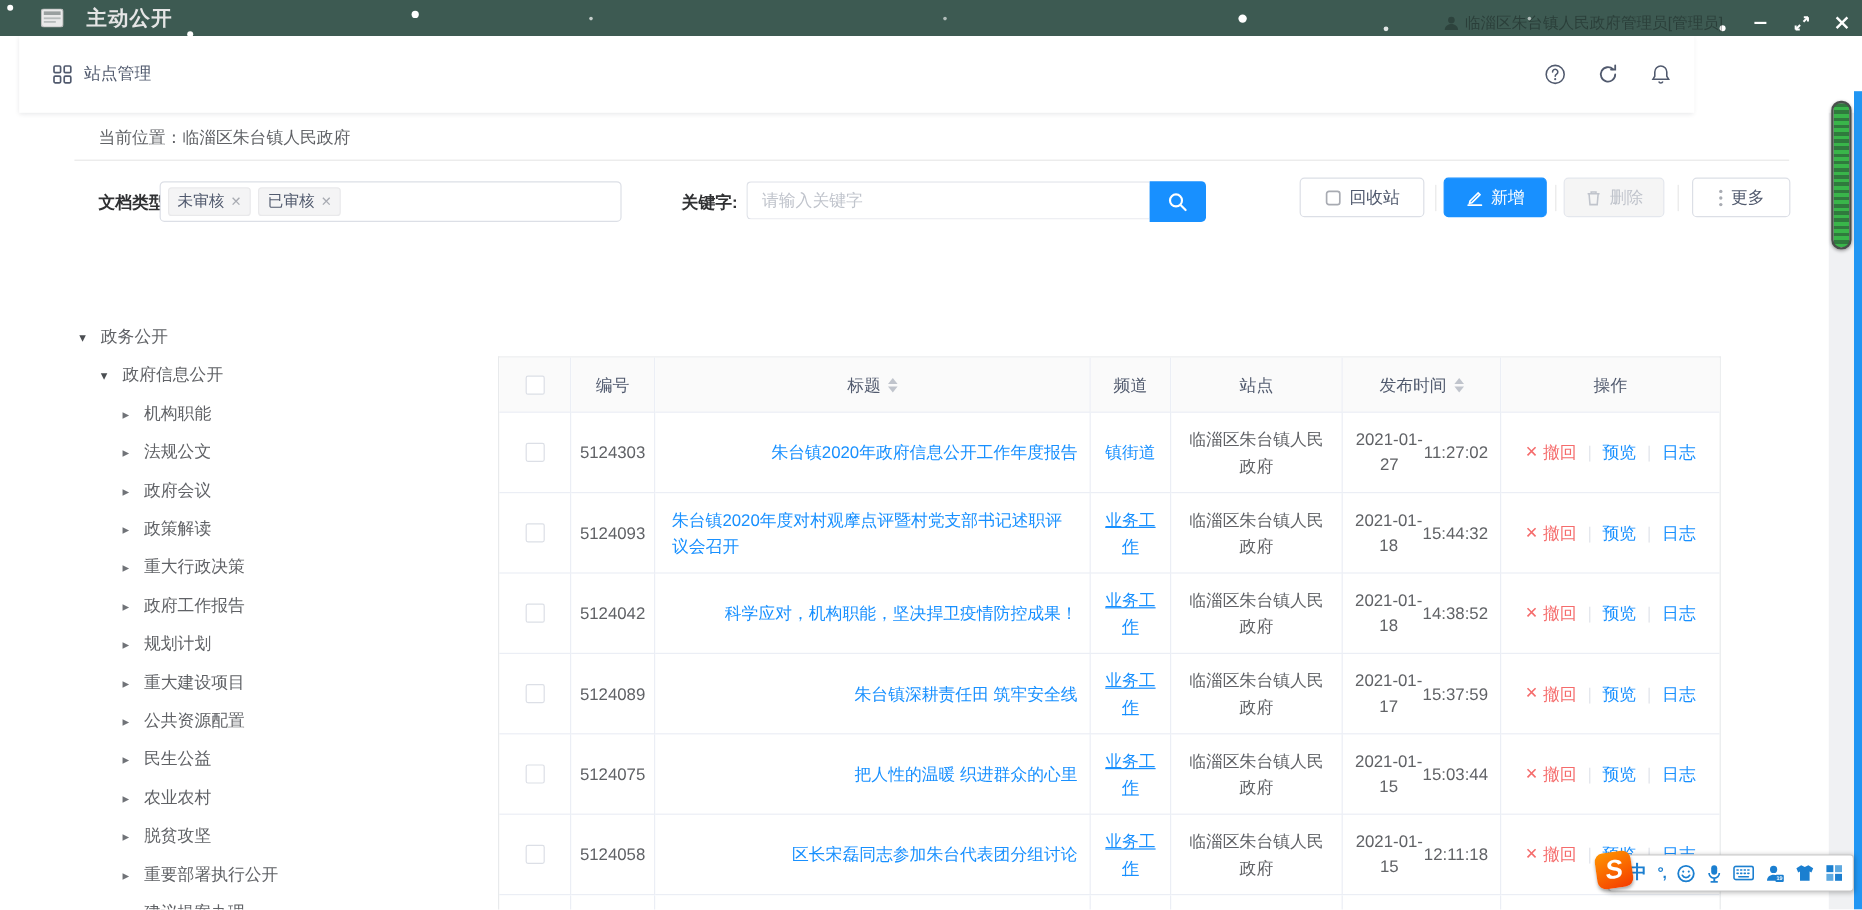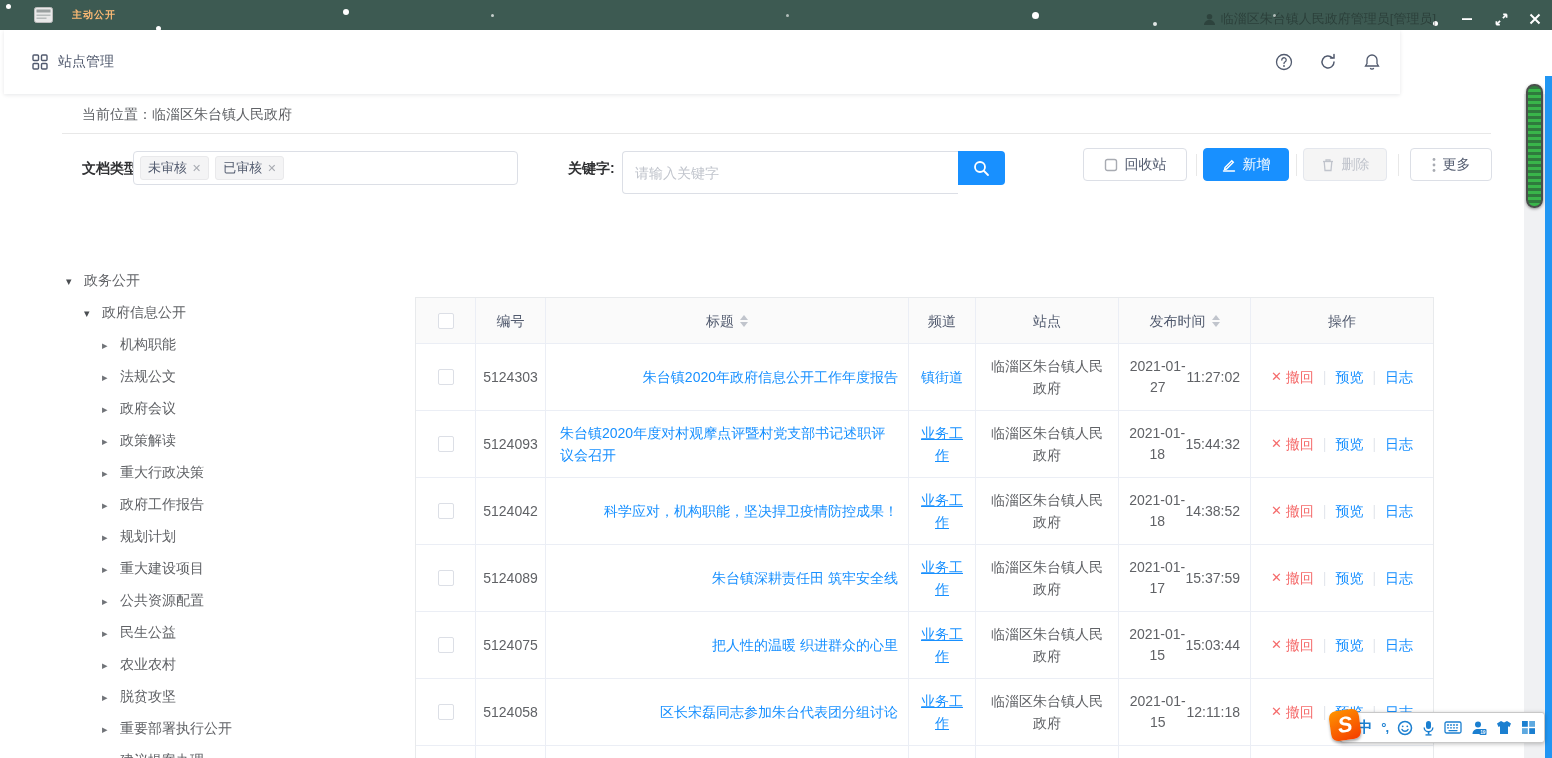--- a/index.html
+++ b/index.html
@@ -7,29 +7,29 @@
   body {
     font-family:"Liberation Sans","DejaVu Sans",sans-serif;
     background:#fff; color:#606266; position:relative;
   }
   
   .titlebar {
     position:absolute; left:0; top:0; width:1552px; height:30px;
     background:#3d5a52; display:flex; align-items:center; z-index:50;
   }
   .titlebar .win-icon { margin-left:34px; width:30px; height:22px; display:flex; align-items:center; }
-  .titlebar .app-title { color:#fdba74; font-size:10px; font-weight:bold; margin-left:8px; letter-spacing:1px; }
+  .titlebar .app-title { color:#e5e5e5; font-size:17px; font-weight:bold; margin-left:8px; letter-spacing:1px; }
   .title-right { position:absolute; right:0; top:4px; height:30px; display:flex; align-items:center; }
   .faint-user { display:flex; align-items:center; color:rgba(0,0,0,0.30); font-size:13px; margin-right:14px; white-space:nowrap; }
   .faint-user svg { margin-right:5px; opacity:.85; }
   .win-btn { width:34px; height:30px; display:flex; align-items:center; justify-content:center; color:#fff; cursor:pointer; }
   .snow-dot { position:absolute; background:#fff; border-radius:50%; }
   
   .app-header {
-    position:absolute; left:4px; top:30px; width:1396px; height:64px; background:#fff;
+    position:absolute; left:16px; top:30px; width:1396px; height:64px; background:#fff;
     box-shadow:0 1px 4px rgba(0,21,41,.10); display:flex; align-items:center; z-index:40;
   }
   .nav-left { display:flex; align-items:center; margin-left:28px; color:#515a6e; font-size:14px; }
   .nav-left .nav-label { margin-left:10px; color:#515a6e; }
   .header-actions { position:absolute; right:18px; top:0; height:64px; display:flex; align-items:center; gap:24px; }
   .hdr-icon { width:20px; height:20px; display:flex; align-items:center; justify-content:center; cursor:pointer; color:#515a6e; }
   
   .breadcrumb { position:absolute; left:82px; top:106px; font-size:14px; color:#606266; }
   .rule { position:absolute; left:62px; top:133px; width:1429px; height:1px; background:#e8e8e8; }
   
@@ -37,21 +37,21 @@
   .tagbox {
     position:absolute; left:133px; top:151px; width:385px; height:34px;
     border:1px solid #dcdfe6; border-radius:4px; display:flex; align-items:center; padding-left:6px; gap:6px; background:#fff;
   }
   .tag {
     background:#f4f4f5; border:1px solid #e9e9eb; color:#515a6e; border-radius:3px;
     font-size:13px; height:24px; display:flex; align-items:center; padding:0 7px; gap:5px;text-align:right;
   }
   .tag .tag-x { color:#a8abb2; font-size:11px; cursor:pointer; }
   .kw-input {
-    position:absolute; left:622px; top:151px; width:336px; height:43px;
+    position:absolute; left:622px; top:151px; width:336px; height:32px;
     border:1px solid #dcdfe6; border-right:none; border-radius:4px 0 0 4px;
     font-size:14px; padding:0 12px; color:#303133; outline:none; font-family:inherit;
   }
   .kw-input::placeholder { color:#c0c4cc; }
   .search-btn {
     position:absolute; left:958px; top:151px; width:47px; height:34px; background:#1890ff;
     border:none; border-radius:0 4px 4px 0; display:flex; align-items:center; justify-content:center; cursor:pointer;
   }
   .btn {
     position:absolute; top:148px; height:33px; border-radius:4px; font-size:14px;

